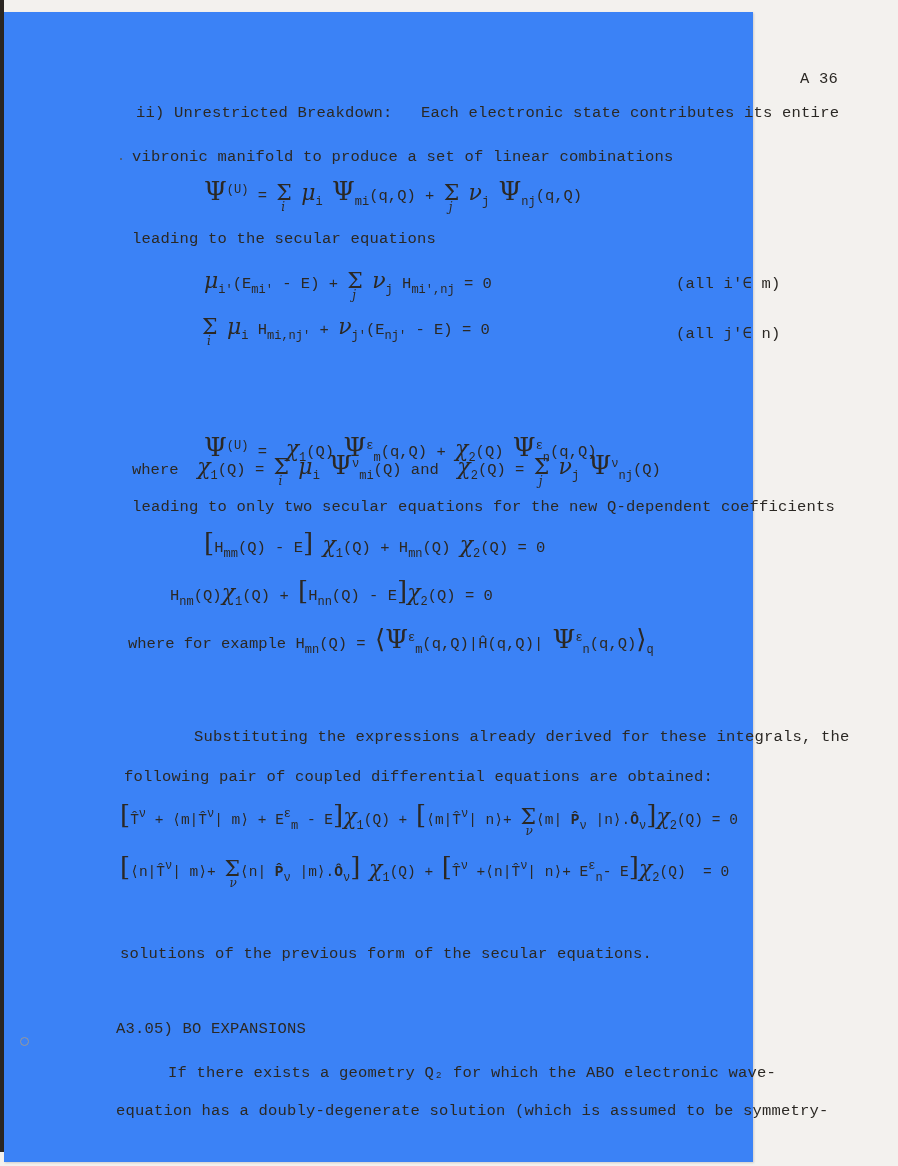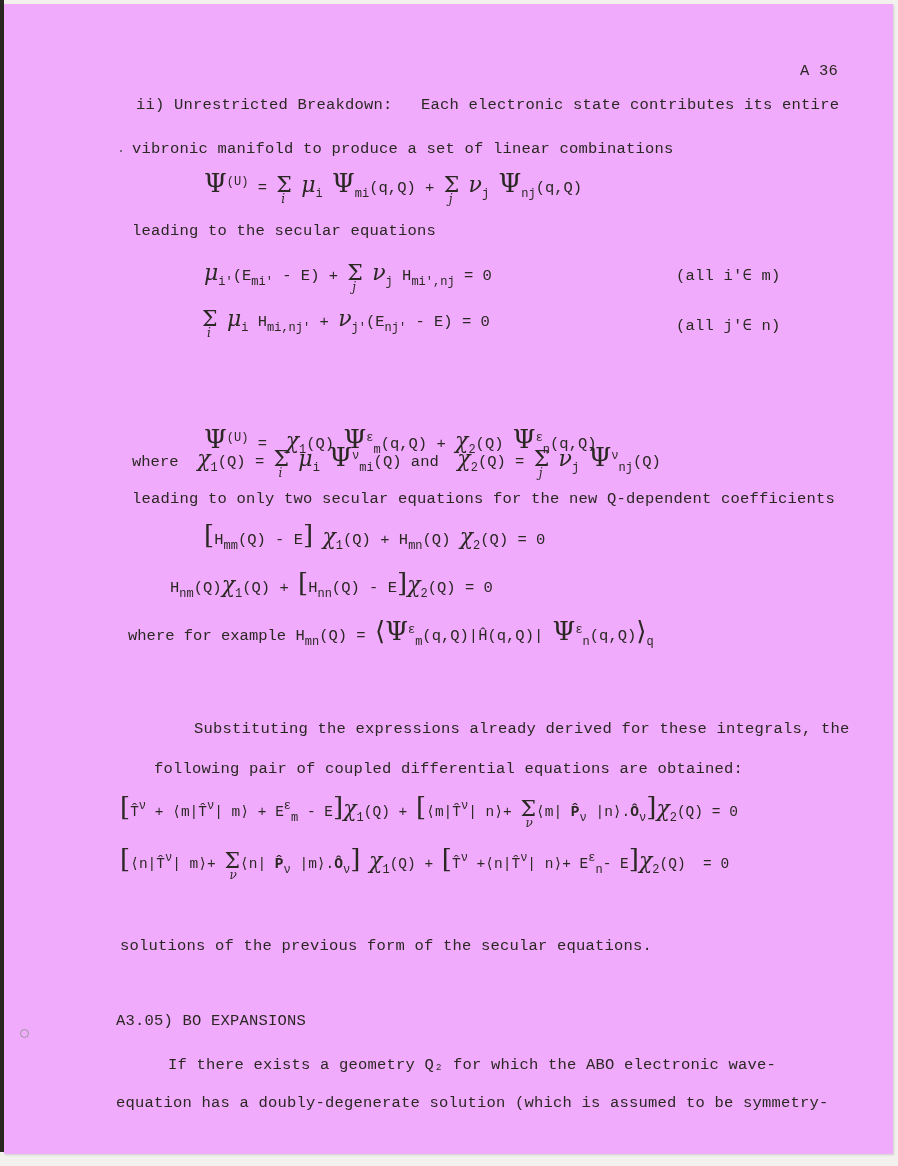--- a/index.html
+++ b/index.html
@@ -4,22 +4,22 @@
 <style>
   html, body { margin: 0; padding: 0; }
   body {
     width: 898px; height: 1166px; position: relative; overflow: hidden;
     background: #f3f1ee;
     font-family: "Liberation Mono", "DejaVu Sans Mono", monospace;
     color: #2b2824;
   }
   .edge-strip { position: absolute; left: 0; top: 0; width: 4px; height: 1152px; background: #2a2622; }
   .page {
-    position: absolute; left: 4px; top: 4px; width: 889px; height: 1150px;
-    background: #f0abfc;
+    position: absolute; left: 4px; top: 12px; width: 749px; height: 1150px;
+    background: #3b82f6;
     box-shadow: 1px 1px 2px rgba(0,0,0,0.15);
   }
   .t { position: absolute; white-space: nowrap; font-size: 15.5px; letter-spacing: 0.2px; }
   .eq { position: absolute; white-space: nowrap; font-size: 15.5px; }
   .hw { font-family: "DejaVu Serif", serif; font-style: italic; font-size: 22px; }
   .big { font-family: "DejaVu Serif", serif; font-size: 26px; }
   sub { font-size: 12px; vertical-align: -5px; }
   sup { font-size: 12px; vertical-align: 7px; }
   .sigma { font-family: "DejaVu Serif", serif; font-size: 22px; position: relative; display: inline-block; }
   .sigma .idx { position: absolute; left: 5px; top: 20px; font-size: 12px; font-style: italic; }
@@ -78,21 +78,21 @@
   <div class="eq" style="left:166px;top:564px;">
     H<sub>nm</sub>(Q)<span class="hw">χ</span><sub>1</sub>(Q) + <span class="big">[</span>H<sub>nn</sub>(Q) - E<span class="big">]</span><span class="hw">χ</span><sub>2</sub>(Q) = 0
   </div>
 
   <div class="eq" style="left:124px;top:612px;">
     <span>where for example</span> H<sub>mn</sub>(Q) = <span class="big">⟨</span><span class="big">Ψ</span><sup>ε</sup><sub>m</sub>(q,Q)|Ĥ(q,Q)| <span class="big">Ψ</span><sup>ε</sup><sub>n</sub>(q,Q)<span class="big">⟩</span><sub>q</sub>
   </div>
 
 
   <div class="t" style="left:190px;top:716px;">Substituting the expressions already derived for these integrals, the</div>
-  <div class="t" style="left:120px;top:756px;margin-left:30px;">following pair of coupled differential equations are obtained:</div>
+  <div class="t" style="left:120px;top:756px;">following pair of coupled differential equations are obtained:</div>
 
   <div class="eq" style="left:116px;top:788px;font-size:14.5px;">
     <span class="big">[</span>T̂<sup>ν</sup> + ⟨m|T̂<sup>ν</sup>| m⟩ + E<sup>ε</sup><sub>m</sub> - E<span class="big">]</span><span class="hw">χ</span><sub>1</sub>(Q) + <span class="big">[</span>⟨m|T̂<sup>ν</sup>| n⟩+ <span class="sigma">Σ<span class="idx">ν</span></span>⟨m| <b>P̂</b><sub>ν</sub> |n⟩.<b>Ô</b><sub>ν</sub><span class="big">]</span><span class="hw">χ</span><sub>2</sub>(Q) = 0
   </div>
 
   <div class="eq" style="left:116px;top:840px;font-size:14.5px;">
     <span class="big">[</span>⟨n|T̂<sup>ν</sup>| m⟩+ <span class="sigma">Σ<span class="idx">ν</span></span>⟨n| <b>P̂</b><sub>ν</sub> |m⟩.<b>Ô</b><sub>ν</sub><span class="big">]</span> <span class="hw">χ</span><sub>1</sub>(Q) + <span class="big">[</span>T̂<sup>ν</sup> +⟨n|T̂<sup>ν</sup>| n⟩+ E<sup>ε</sup><sub>n</sub>- E<span class="big">]</span><span class="hw">χ</span><sub>2</sub>(Q) &nbsp;= 0
   </div>
 
   <div class="t" style="left:116px;top:933px;">solutions of the previous form of the secular equations.</div>

